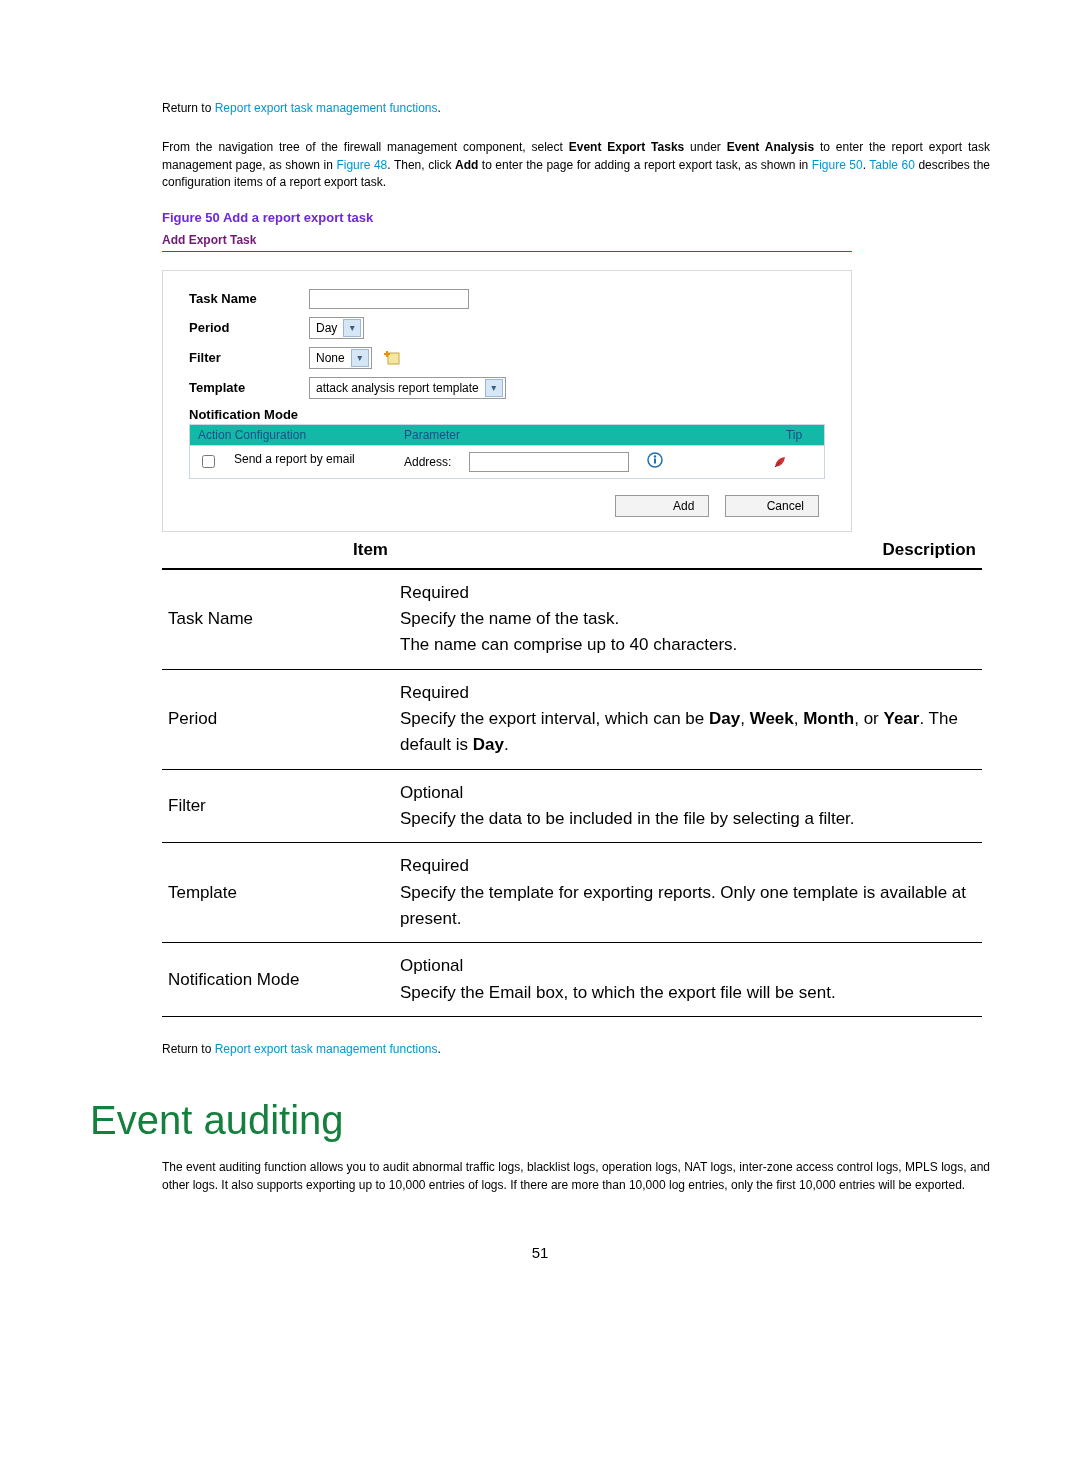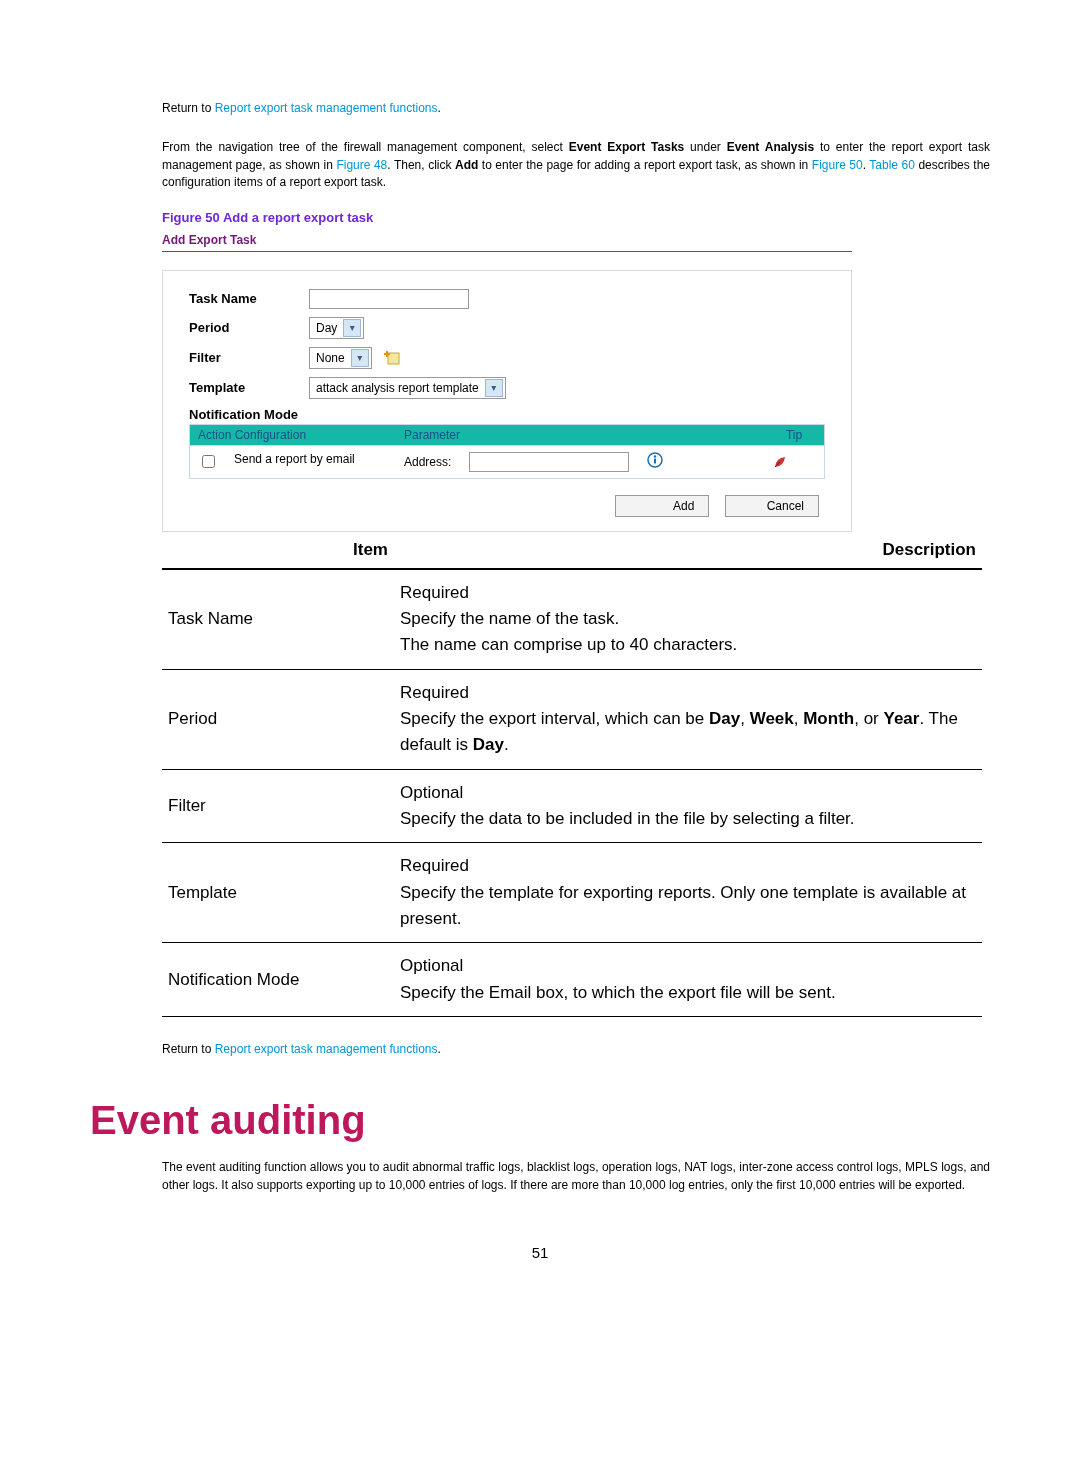--- a/index.html
+++ b/index.html
@@ -28,23 +28,23 @@
     color: #0096d6;
     text-decoration: none;
   }
   h2.section {
     color: #0096d6;
     font-size: 20px;
     font-weight: bold;
     margin: 8px 0 10px 0;
   }
   h1.chapter {
-    color: #be185d;
+    color: #15803d;
     font-size: 40px;
-    font-weight: bold;
+    font-weight: normal;
     margin: 40px 0 16px 0;
   }
   .figure-caption {
     color: #6d28d9;
     font-weight: bold;
     font-size: 13px;
     margin: 18px 0 8px 72px;
   }
   .table-caption {
     color: #0096d6;

